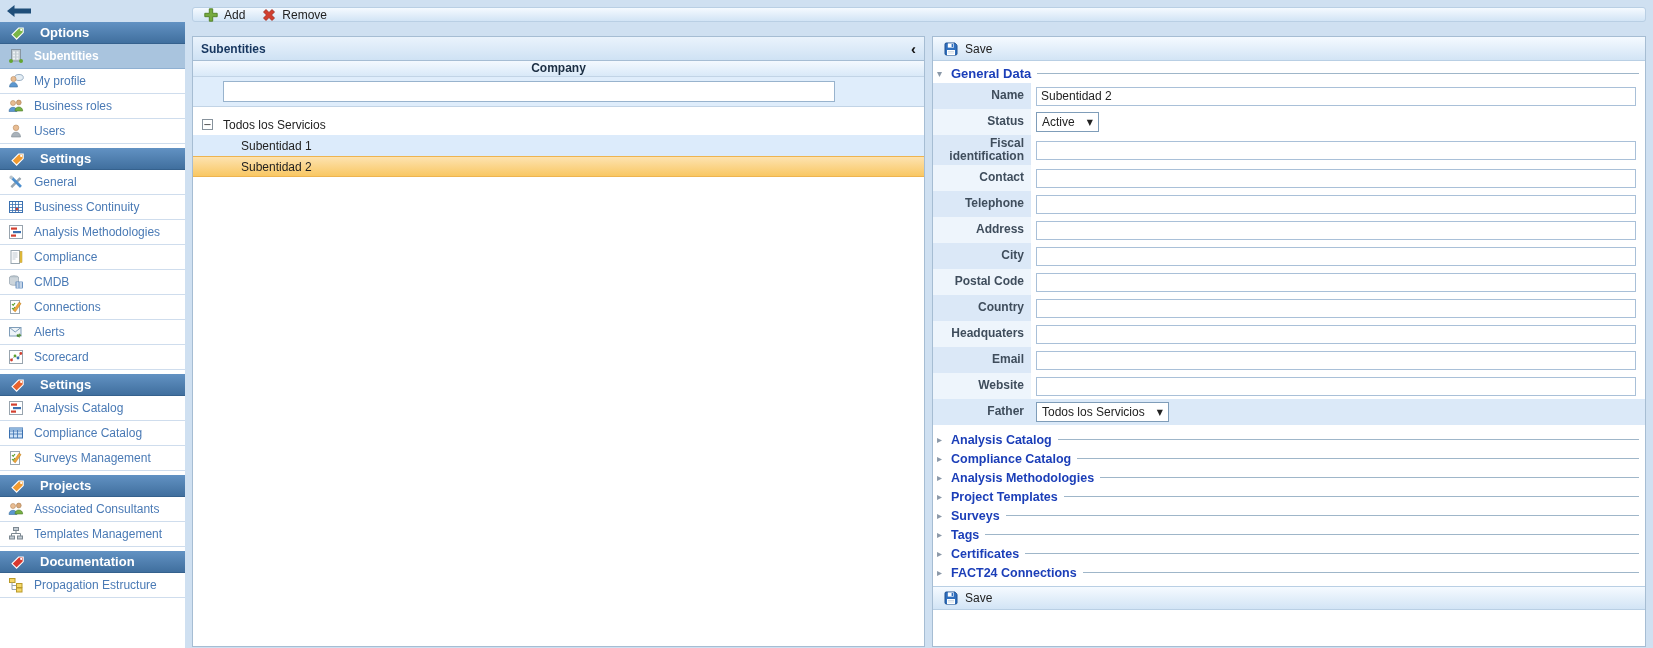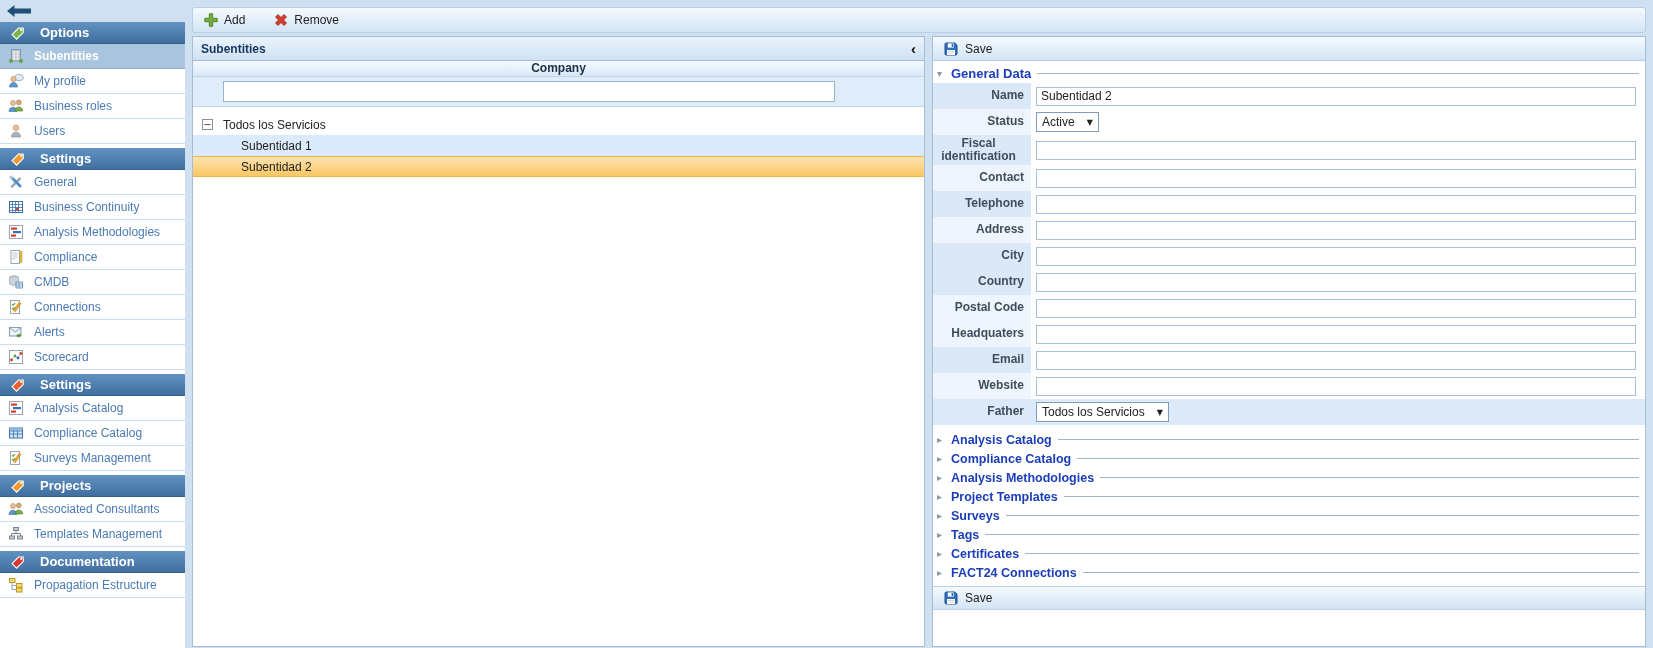--- a/index.html
+++ b/index.html
@@ -26,24 +26,24 @@
     border-bottom:1px solid #cfdded; background:#fff; cursor:pointer;
   }
   .sb-item .sb-label { margin-left:10px; color:#4a7ab5; }
   .sb-item.sel { background:#a9c4de; border-bottom:1px solid #8fb0d2; }
   .sb-item.sel .sb-label { color:#fff; font-weight:bold; }
   .tag-green { color:#7ab648; } .tag-orange { color:#f29a2e; }
   .tag-red-orange { color:#e8622d; } .tag-red { color:#d9382e; }
 
   
   .toolbar {
-    position:absolute; left:192px; top:7px; width:1454px; height:26px;
+    position:absolute; left:192px; top:7px; width:1454px; height:15px;
     background:linear-gradient(#f5faff,#d2e4f5);
     border:1px solid #b9cfe4; border-radius:3px;
-    display:flex; align-items:center; padding-left:6px; gap:20px;
+    display:flex; align-items:center; padding-left:6px; gap:8px;
   }
   .tb-btn { display:flex; align-items:center; gap:5px; cursor:pointer; padding:2px 4px; color:#222; }
 
   .panel {
     position:absolute; top:36px; background:#fff; border:1px solid #a6bdd3;
   }
   .panel-sub  { left:192px; width:733px; height:611px; }
   .panel-data { left:932px; width:714px; height:611px; }
   .p-header {
     height:24px; background:linear-gradient(#eaf3fc,#cfe2f4);
@@ -90,21 +90,21 @@
   .fieldset-header { display:flex; align-items:center; height:16px; margin:4px 6px 2px 4px; cursor:pointer; }
   .fs-tri { color:#8a98a8; font-size:10px; width:14px; font-family:"DejaVu Sans",sans-serif; }
   .fs-title { color:#1b3eb8; font-weight:bold; font-size:13px; white-space:nowrap; }
   .fs-line { flex:1; border-top:1px solid #9fb6c9; margin-left:6px; }
 
   .frow { display:flex; min-height:26px; align-items:stretch; }
   .frow.tall { min-height:30px; }
   .frow.fullblue { background:#dbe9f8; }
   .flabel {
     width:98px; display:flex; align-items:center; justify-content:flex-end;
-    padding-right:7px; font-weight:bold; color:#3f4d5c; text-align:center; line-height:1.1;
+    padding-right:7px; font-weight:bold; color:#3f4d5c; text-align:right; line-height:1.1;
   }
   .frow.lblue .flabel { background:#dbe8f7; }
   .frow.lwhite .flabel { background:#eef5fc; }
   .fvalue { flex:1; display:flex; align-items:center; padding:2px 9px 2px 5px; }
   .fvalue input {
     width:100%; height:19px; border:1px solid #a9c0d8; padding:1px 4px;
     font-family:"Liberation Sans",sans-serif; font-size:12px; color:#222;
   }
   .selectbox {
     border:1px solid #7f9db9; background:#fff; height:20px; display:inline-flex;
@@ -484,28 +484,28 @@
     <div class="fvalue">
         <input type="text" value="" style="">
       </div>
   </div>
   <div class="frow lblue">
     <div class="flabel">City</div>
     <div class="fvalue">
         <input type="text" value="" style="">
       </div>
   </div>
+  <div class="frow lwhite">
+    <div class="flabel">Postal Code</div>
+    <div class="fvalue">
+        <input type="text" value="" style="">
+      </div>
+  </div>
   <div class="frow lblue">
     <div class="flabel">Country</div>
-    <div class="fvalue">
-        <input type="text" value="" style="">
-      </div>
-  </div>
-  <div class="frow lwhite">
-    <div class="flabel">Postal Code</div>
     <div class="fvalue">
         <input type="text" value="" style="">
       </div>
   </div>
   <div class="frow lwhite">
     <div class="flabel">Headquaters</div>
     <div class="fvalue">
         <input type="text" value="" style="">
       </div>
   </div>

